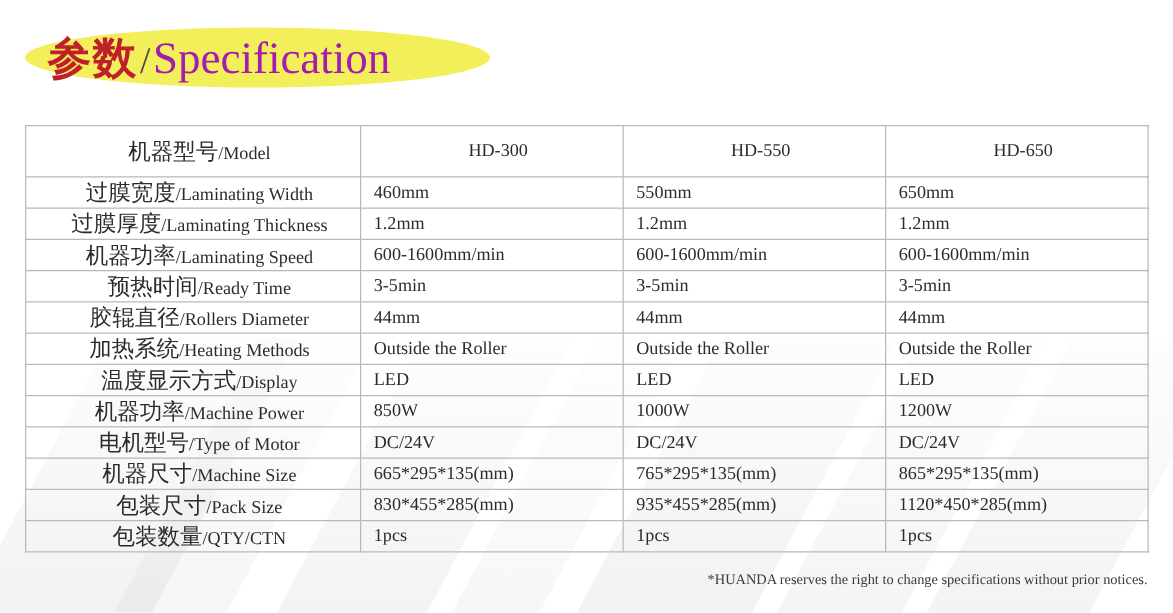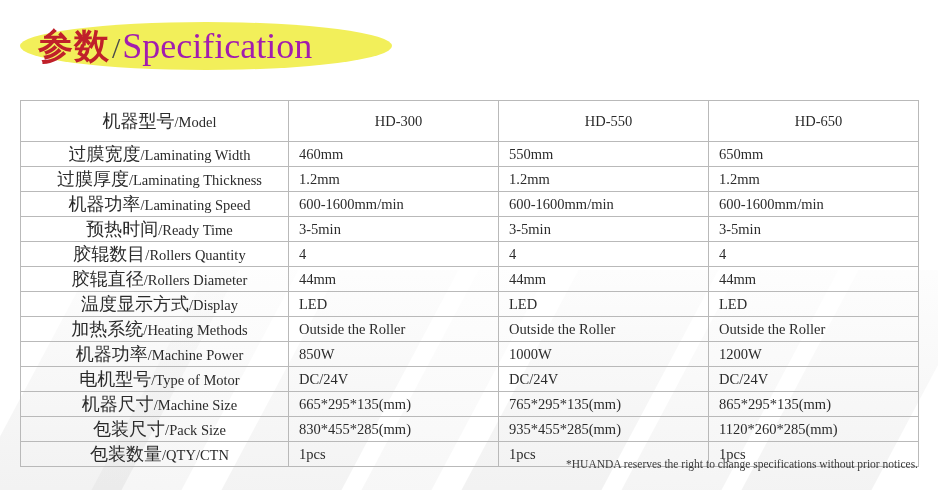--- a/index.html
+++ b/index.html
@@ -203,44 +203,38 @@
       <td class="cell-val">600-1600mm/min</td>
       <td class="cell-val">600-1600mm/min</td>
     </tr>
     <tr>
       <td class="cell-label"><span class="cn">预热时间</span>/<span>Ready Time</span></td>
       <td class="cell-val">3-5min</td>
       <td class="cell-val">3-5min</td>
       <td class="cell-val">3-5min</td>
     </tr>
     <tr>
-      <td class="cell-label"><span class="cn">胶辊数目</span>/<span>Rollers Quantity</span></td>
-      <td class="cell-val">4</td>
-      <td class="cell-val">4</td>
-      <td class="cell-val">4</td>
-    </tr>
-    <tr>
       <td class="cell-label"><span class="cn">胶辊直径</span>/<span>Rollers Diameter</span></td>
       <td class="cell-val">44mm</td>
       <td class="cell-val">44mm</td>
       <td class="cell-val">44mm</td>
     </tr>
     <tr>
+      <td class="cell-label"><span class="cn">加热系统</span>/<span>Heating Methods</span></td>
+      <td class="cell-val">Outside the Roller</td>
+      <td class="cell-val">Outside the Roller</td>
+      <td class="cell-val">Outside the Roller</td>
+    </tr>
+    <tr>
       <td class="cell-label"><span class="cn">温度显示方式</span>/<span>Display</span></td>
       <td class="cell-val">LED</td>
       <td class="cell-val">LED</td>
       <td class="cell-val">LED</td>
     </tr>
     <tr>
-      <td class="cell-label"><span class="cn">加热系统</span>/<span>Heating Methods</span></td>
-      <td class="cell-val">Outside the Roller</td>
-      <td class="cell-val">Outside the Roller</td>
-      <td class="cell-val">Outside the Roller</td>
-    </tr>
-    <tr>
       <td class="cell-label"><span class="cn">机器功率</span>/<span>Machine Power</span></td>
       <td class="cell-val">850W</td>
       <td class="cell-val">1000W</td>
       <td class="cell-val">1200W</td>
     </tr>
     <tr>
       <td class="cell-label"><span class="cn">电机型号</span>/<span>Type of Motor</span></td>
       <td class="cell-val">DC/24V</td>
       <td class="cell-val">DC/24V</td>
       <td class="cell-val">DC/24V</td>
@@ -248,21 +242,21 @@
     <tr>
       <td class="cell-label"><span class="cn">机器尺寸</span>/<span>Machine Size</span></td>
       <td class="cell-val">665*295*135(mm)</td>
       <td class="cell-val">765*295*135(mm)</td>
       <td class="cell-val">865*295*135(mm)</td>
     </tr>
     <tr>
       <td class="cell-label"><span class="cn">包装尺寸</span>/<span>Pack Size</span></td>
       <td class="cell-val">830*455*285(mm)</td>
       <td class="cell-val">935*455*285(mm)</td>
-      <td class="cell-val">1120*260*285(mm)</td>
+      <td class="cell-val">1120*450*285(mm)</td>
     </tr>
     <tr>
       <td class="cell-label"><span class="cn">包装数量</span>/<span>QTY/CTN</span></td>
       <td class="cell-val">1pcs</td>
       <td class="cell-val">1pcs</td>
       <td class="cell-val">1pcs</td>
     </tr>
   </tbody>
 </table>
 

